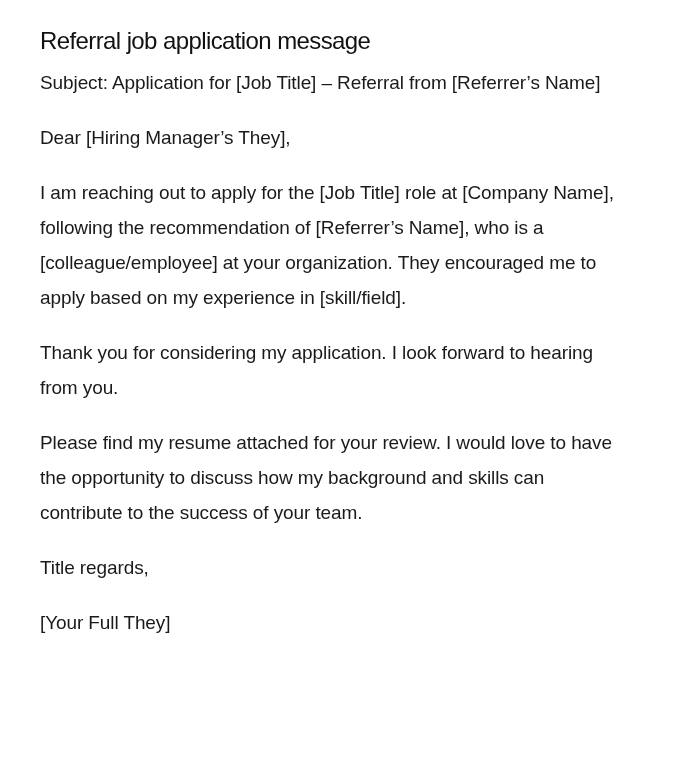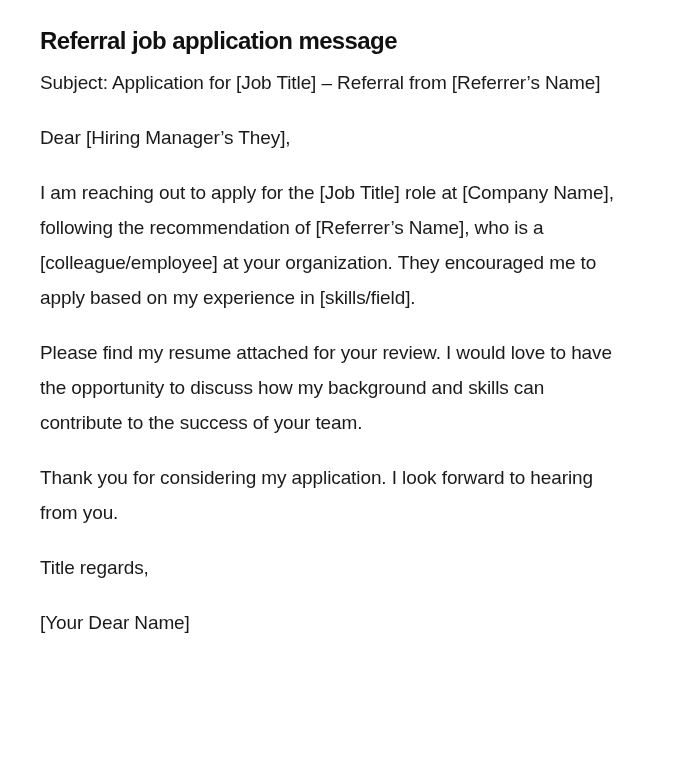--- a/index.html
+++ b/index.html
@@ -15,38 +15,38 @@
       color: #111111;
     }
     .doc {
       position: relative;
       padding: 24px 40px 0 40px;
       width: 600px;
     }
     .doc-title {
       margin: 0 0 7px 0;
       font-size: 24px;
-      font-weight: bold;
+      font-weight: normal;
       line-height: 34px;
       letter-spacing: -0.6px;
       color: #111111;
     }
     .para {
       margin: 0 11px 20px 0;
       font-size: 19px;
       line-height: 35px;
       letter-spacing: -0.1px;
       color: #1a1a1a;
     }
   </style>
 </head>
 <body>
 
 <div class="doc">
   <h1 class="doc-title">Referral job application message</h1>
   <p class="para">Subject: Application for [Job Title] – Referral from [Referrer’s Name]</p>
   <p class="para">Dear [Hiring Manager’s They],</p>
-  <p class="para">I am reaching out to apply for the [Job Title] role at [Company Name], following the recommendation of [Referrer’s Name], who is a [colleague/employee] at your organization. They encouraged me to apply based on my experience in [skills/field].</p>
+  <p class="para">I am reaching out to apply for the [Job Title] role at [Company Name], following the recommendation of [Referrer’s Name], who is a [colleague/employee] at your organization. They encouraged me to apply based on my experience in [skill/field].</p>
+  <p class="para">Thank you for considering my application. I look forward to hearing from you.</p>
   <p class="para">Please find my resume attached for your review. I would love to have the opportunity to discuss how my background and skills can contribute to the success of your team.</p>
-  <p class="para">Thank you for considering my application. I look forward to hearing from you.</p>
   <p class="para">Title regards,</p>
-  <p class="para">[Your Dear Name]</p>
+  <p class="para">[Your Full They]</p>
 </div>
 
 </body></html>

